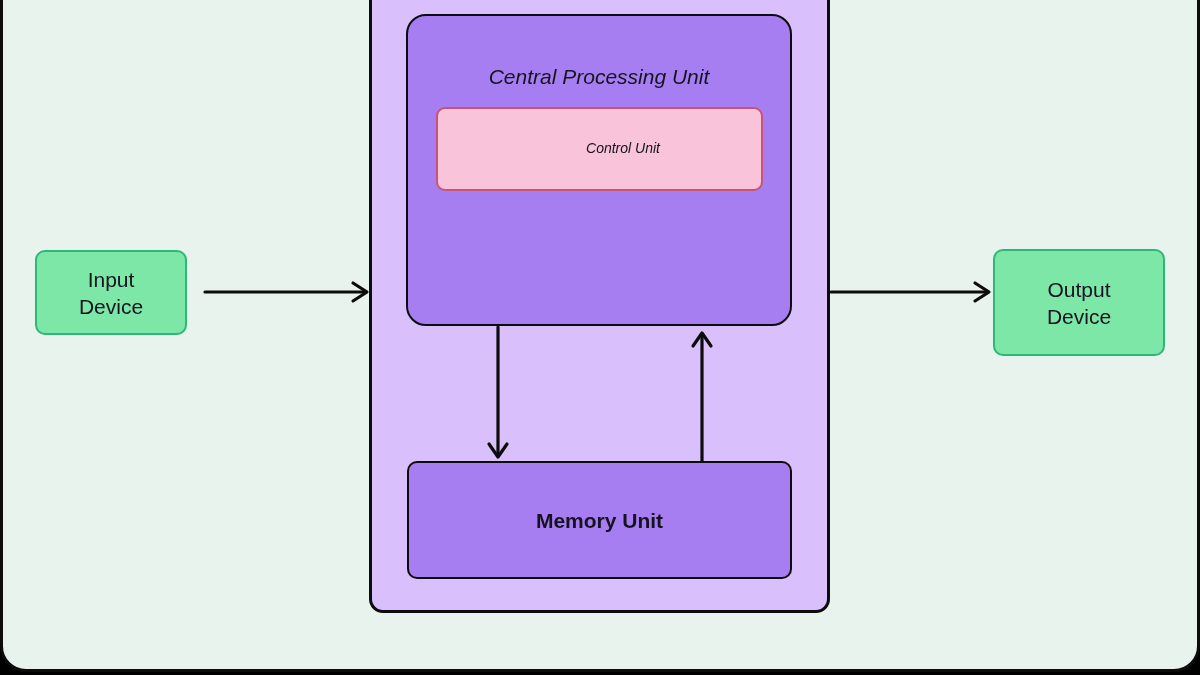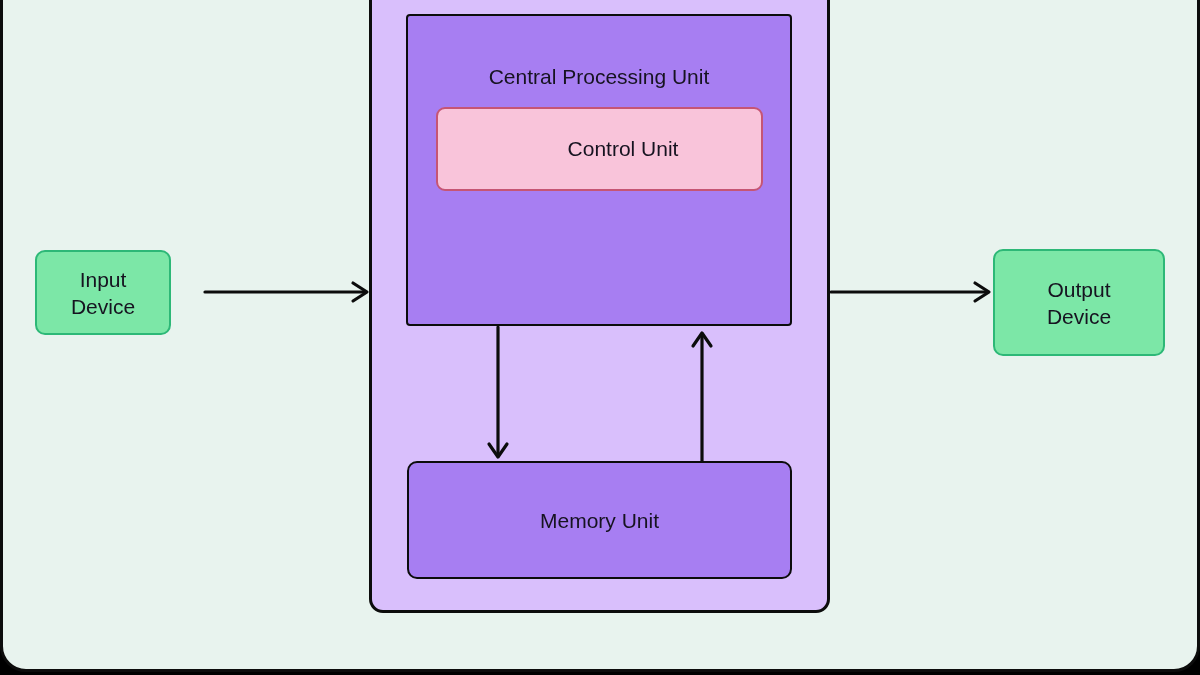--- a/index.html
+++ b/index.html
@@ -50,22 +50,23 @@
     line-height: 27px;
     white-space: pre-line;
   }
   .cpu-box {
     left: 406px;
     top: 14px;
     width: 386px;
     height: 312px;
     background: #a77ef2;
     border: 2.5px solid #0c0c0c;
-    border-radius: 4px;
+    border-radius: 20px;
     display: block;
+    font-style: italic;
   }
   .cpu-title {
     position: absolute;
     left: 0;
     top: 47px;
     width: 100%;
     text-align: center;
     color: #161320;
     font-size: 21px;
     line-height: 27px;
@@ -73,40 +74,41 @@
   .sub-box {
     position: absolute;
     box-sizing: border-box;
     display: flex;
     align-items: center;
     justify-content: center;
     background: #f9c4da;
     border: 2.5px solid #c65574;
     border-radius: 9px;
     color: #161320;
-    font-size: 21px;
+    font-size: 14px;
     padding-left: 48px;
   }
   .control-box { left: 27.5px; top: 90.5px; width: 327px; height: 84px; }
   .alu-box     { left: 27.5px; top: 194.5px; width: 327px; height: 85px; }
   .memory-box {
     left: 407px;
     top: 461px;
     width: 385px;
     height: 118px;
     background: #a77ef2;
     border: 2.5px solid #0c0c0c;
     border-radius: 10px;
+    font-weight: bold;
   }
   .device-box {
     background: #7ce7a7;
     border: 2.5px solid #2db877;
     border-radius: 10px;
   }
-  .input-box  { left: 35px;  top: 250px; width: 136px; height: 85px; }
+  .input-box  { left: 35px;  top: 250px; width: 152px; height: 85px; }
   .output-box { left: 993px; top: 249px; width: 172px; height: 107px; }
   .arrows {
     position: absolute;
     left: 0;
     top: 0;
     width: 1200px;
     height: 675px;
     pointer-events: none;
   }
   .arrows path {

